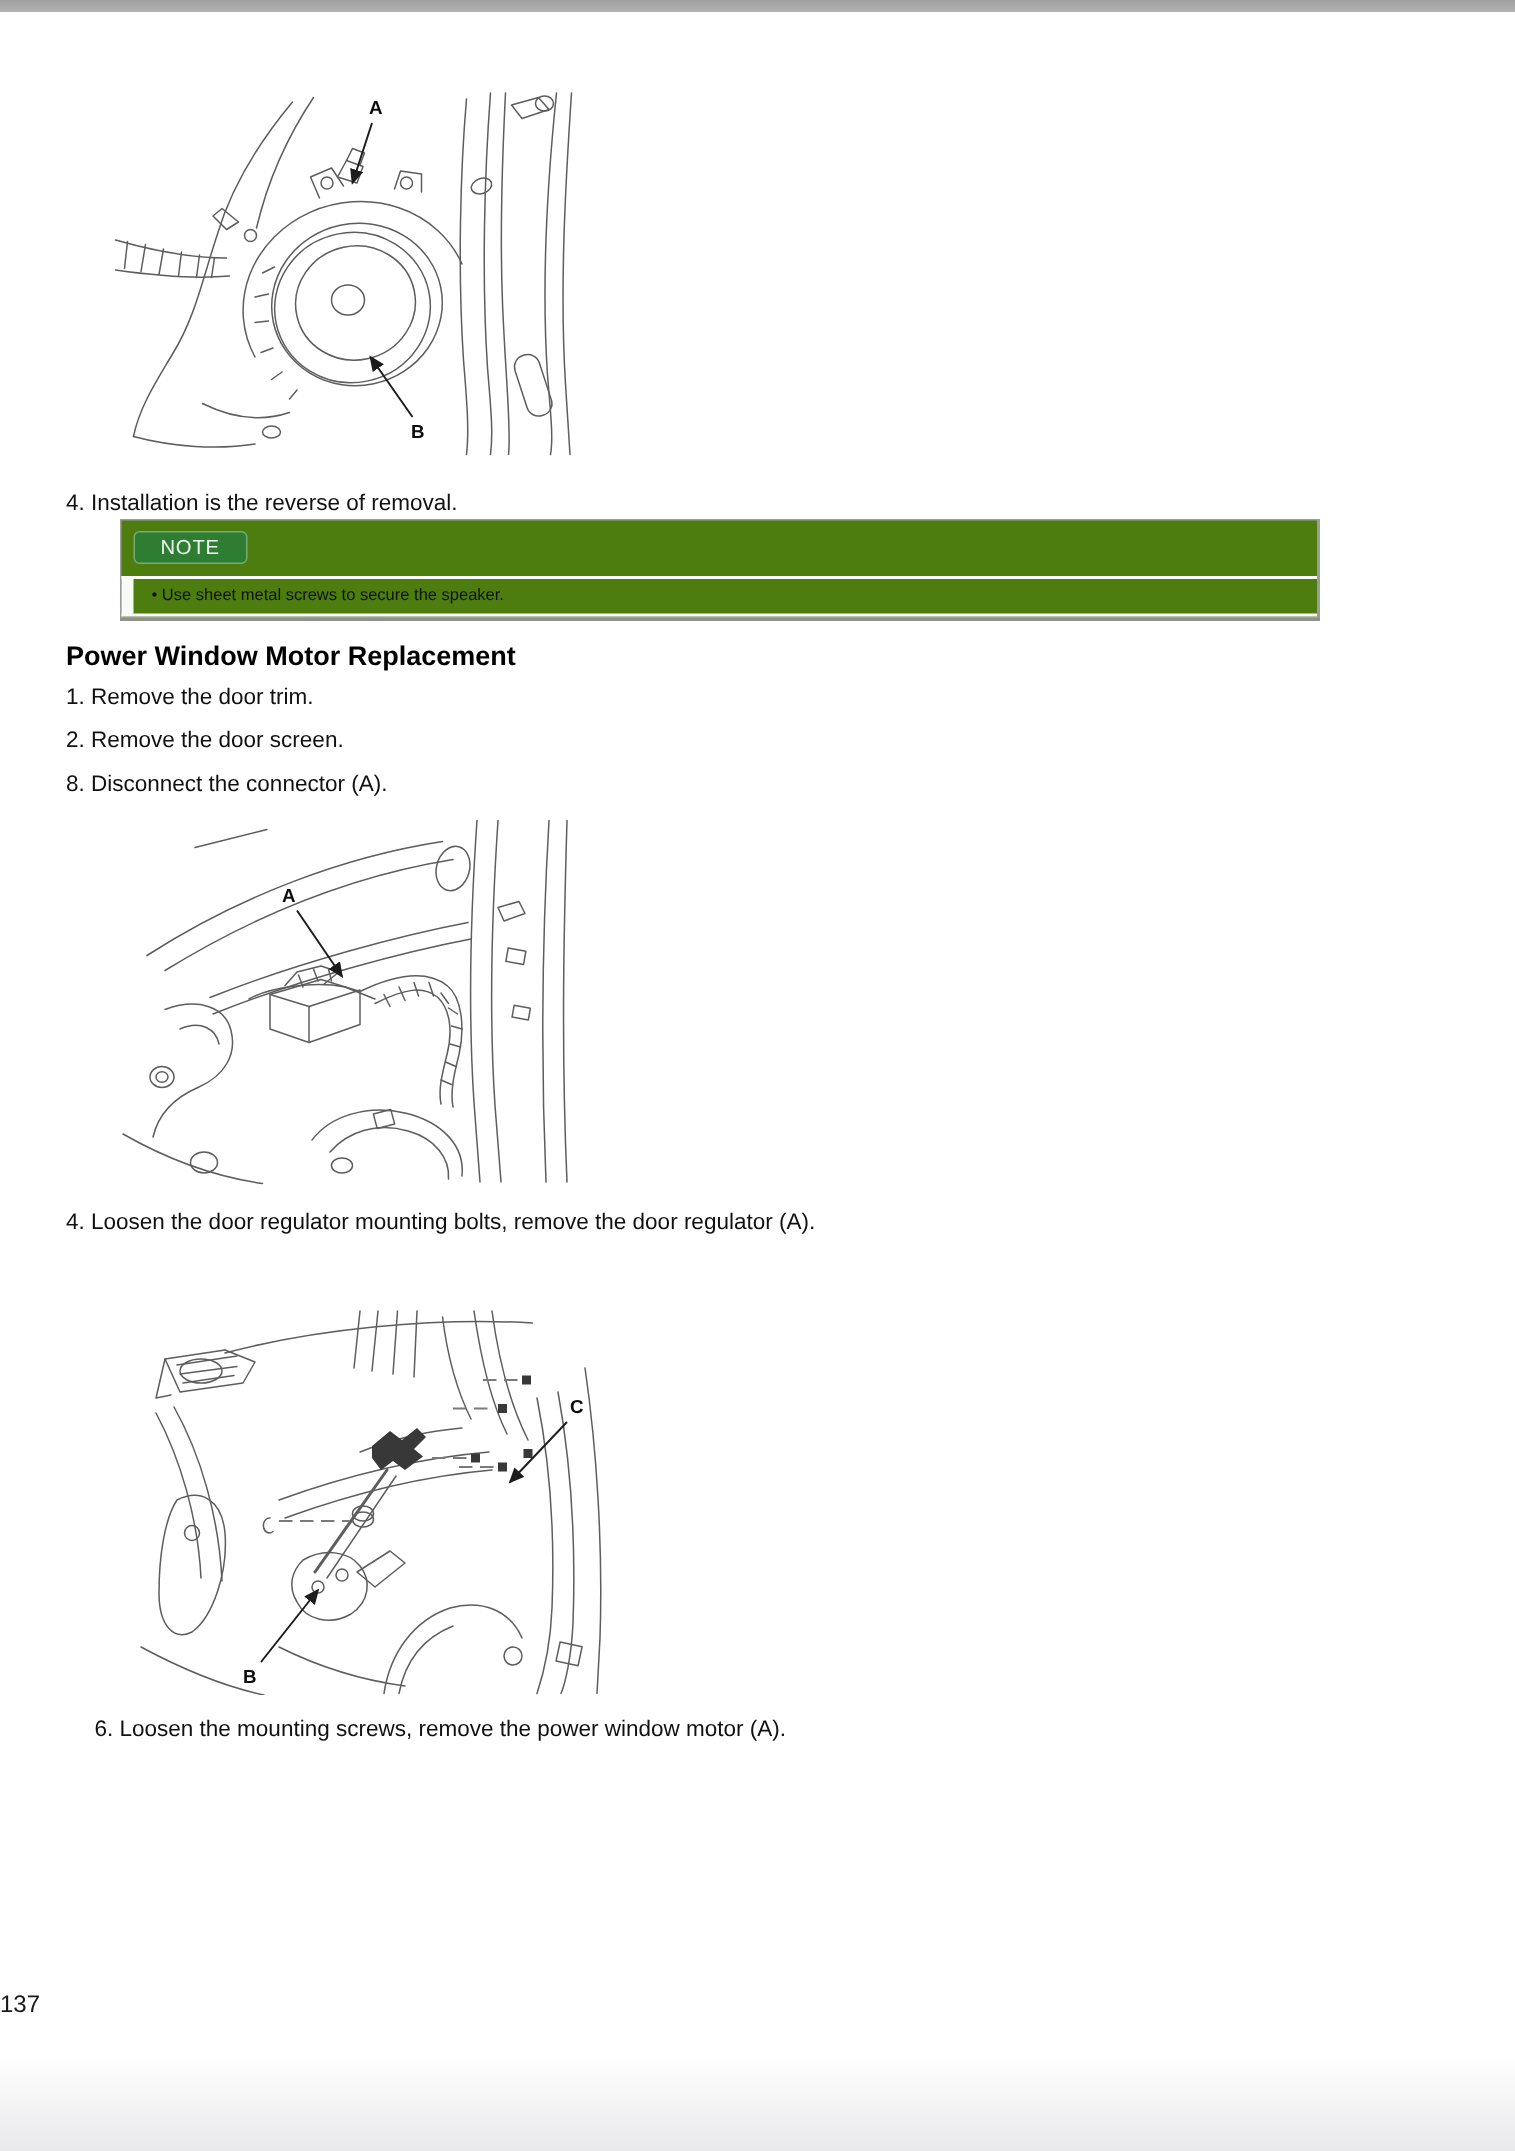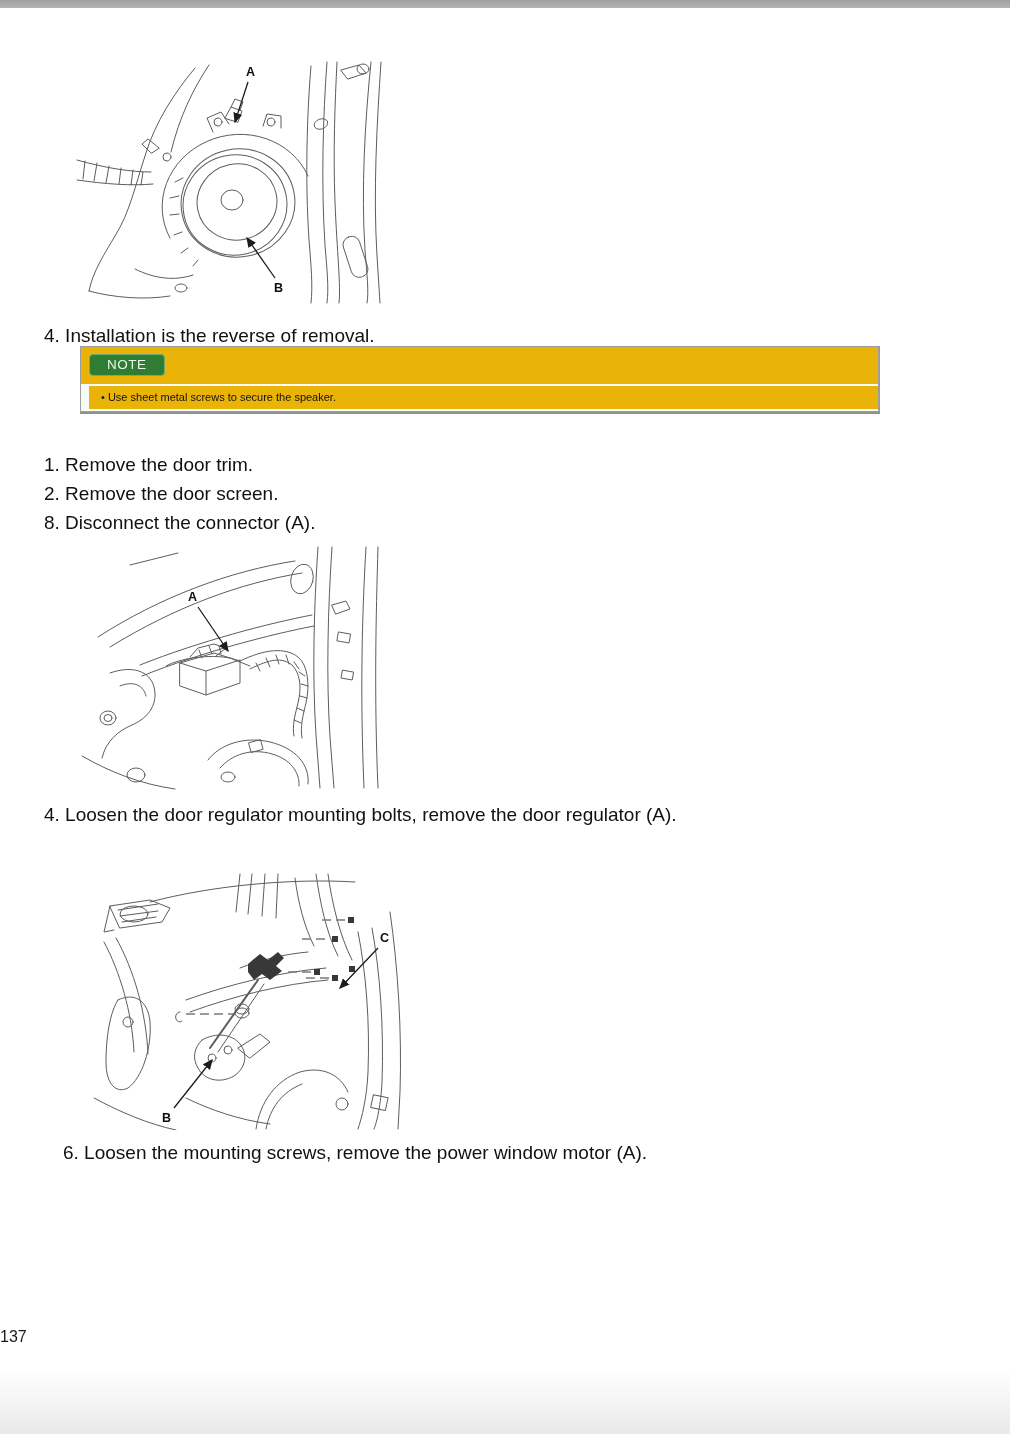--- a/index.html
+++ b/index.html
@@ -10,30 +10,30 @@
   }
   .top-strip {
     position: absolute; top: 0; left: 0; right: 0; height: 8px;
     background: linear-gradient(#9f9f9f, #b4b4b4);
   }
   .bottom-fade {
     position: absolute; left: 0; right: 0; bottom: 0; height: 64px;
     background: linear-gradient(rgba(255,255,255,0), #e9e9eb);
   }
   .step {
-    position: absolute; left: 44px; font-size: 19px; line-height: 19px;
+    position: absolute; left: 44px; font-size: 15px; line-height: 19px;
     color: #111; white-space: nowrap;
   }
   .section-heading {
     position: absolute; left: 44px; top: 427px; font-size: 18px;
     font-weight: bold; color: #000; margin: 0; white-space: nowrap;
   }
   .note-box {
     position: absolute; left: 80px; top: 346px; width: 800px;
-    background: #eab308; border: 1px solid #9c9c9c; border-right-width: 2px;
+    background: #4d7c0f; border: 1px solid #9c9c9c; border-right-width: 2px;
     box-shadow: 0 2px 0 #909090; box-sizing: border-box;
   }
   .note-header { padding: 7px 0 8px 8px; }
   .note-badge {
     display: inline-block; background: #2e7d33; border: 1px solid #74ab74;
     border-radius: 4px; color: #edf6ed; font-size: 13.5px;
     padding: 2px 17px 3px; letter-spacing: 0.5px;
   }
   .note-body {
     border-top: 2px solid #fafdfa; border-left: 8px solid #f6fbf5;
@@ -117,20 +117,21 @@
 
   <div class="step" style="top:326px;">4. Installation is the reverse of removal.</div>
 
   <div class="note-box">
     <div class="note-header">
       <span class="note-badge">NOTE</span>
     </div>
     <div class="note-body">• Use sheet metal screws to secure the speaker.</div>
   </div>
 
+  <h2 class="section-heading">Power Window Motor Replacement</h2>
 
   <div class="step" style="top:455px;">1. Remove the door trim.</div>
   <div class="step" style="top:484px;">2. Remove the door screen.</div>
   <div class="step" style="top:513px;">8. Disconnect the connector (A).</div>
 
   <div class="figure" style="left:80px; top:545px; width:320px; height:245px;">
     <svg width="320" height="245" viewBox="0 0 320 245">
       <defs>
         <marker id="ah2" markerWidth="9" markerHeight="8" refX="7" refY="3.5" orient="auto">
           <path d="M0,0 L8,3.5 L0,7 Z" fill="#1c1c1c"></path>

